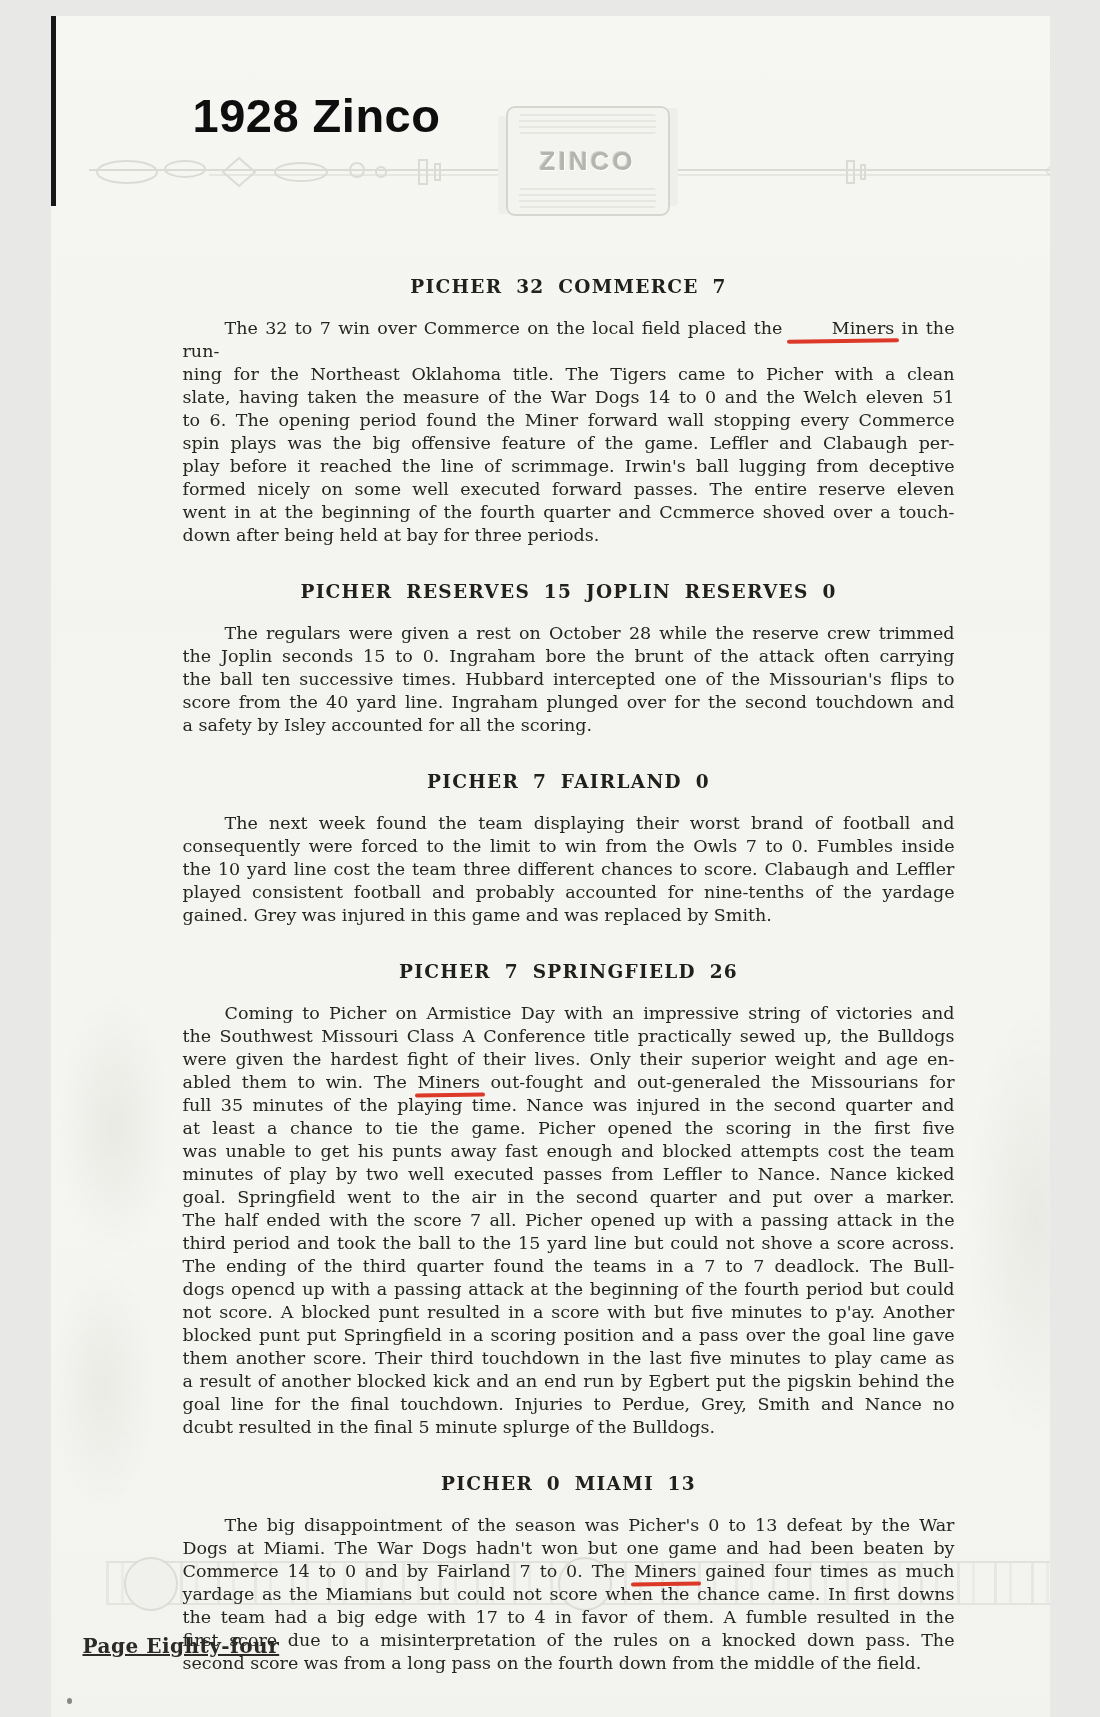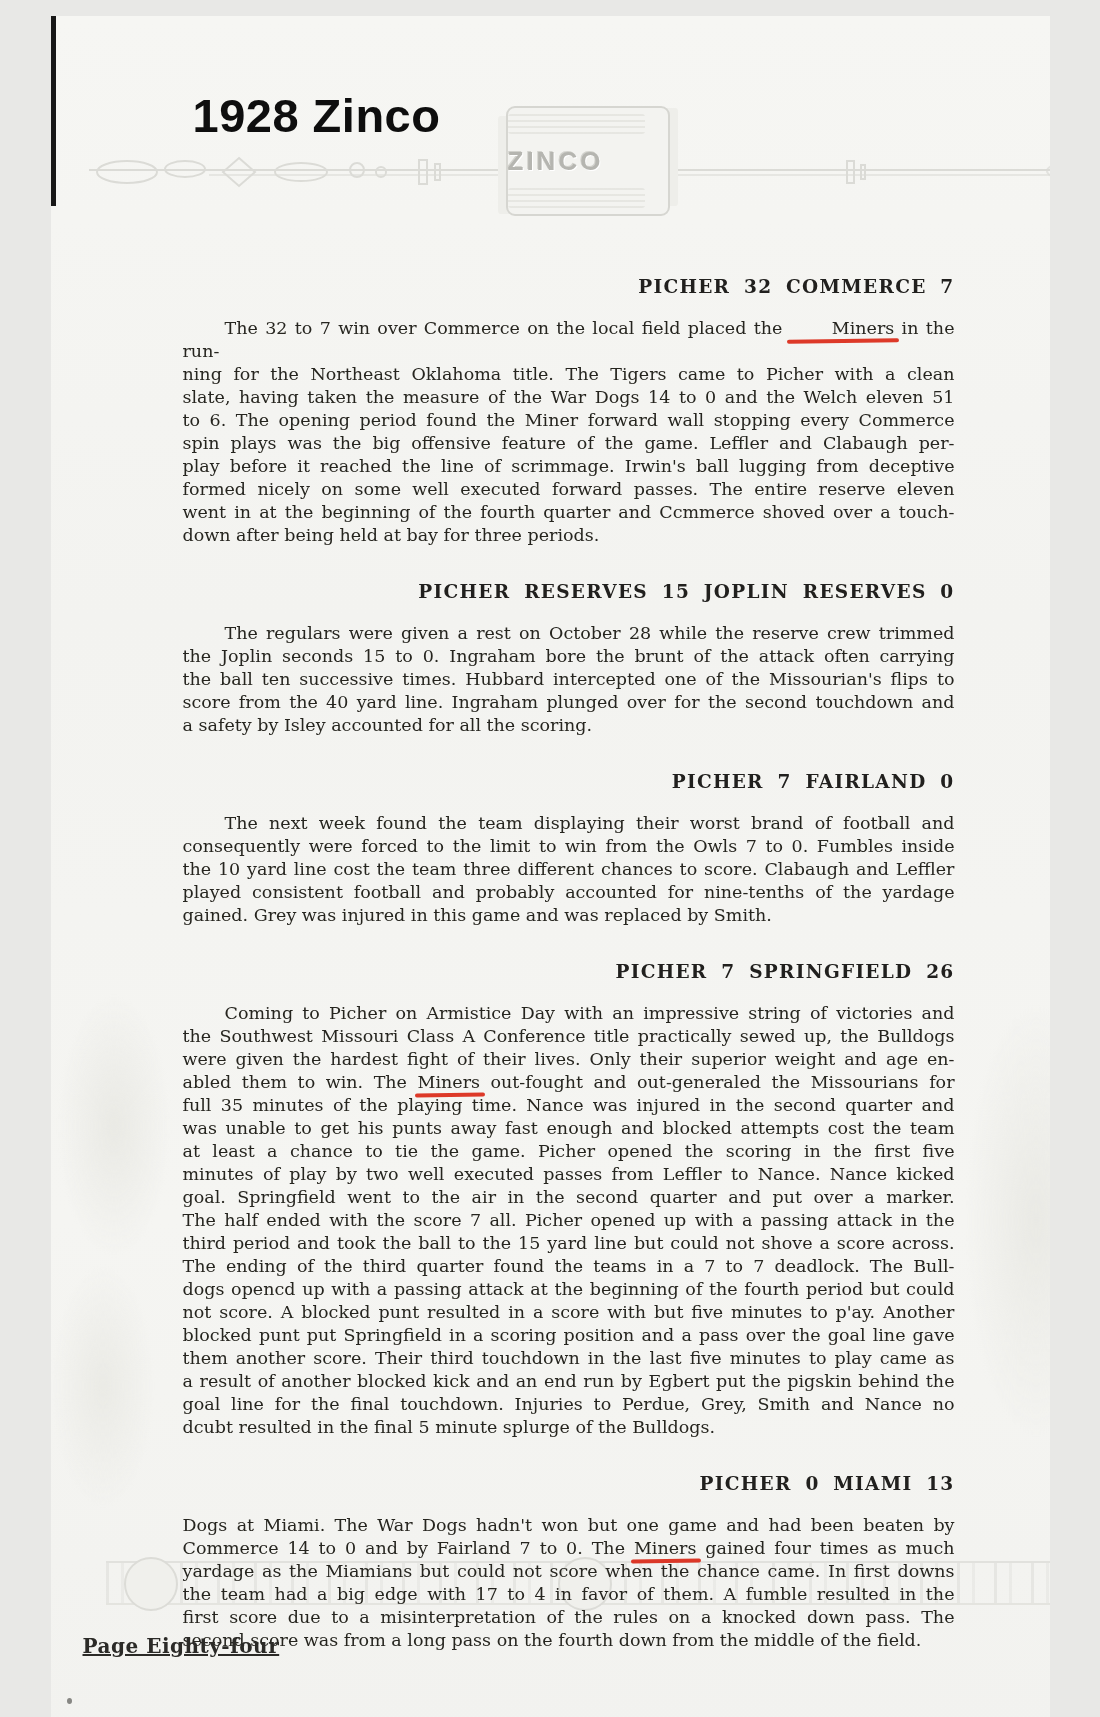--- a/index.html
+++ b/index.html
@@ -19,41 +19,41 @@
   .g2{left:2px;top:1250px;width:100px;height:240px;background:radial-gradient(closest-side,#eaeae5,rgba(234,234,229,0));}
   .g3{left:915px;top:990px;width:140px;height:430px;background:radial-gradient(closest-side,#e9e9e4,rgba(233,233,228,0));}
   .g4{left:930px;top:320px;width:110px;height:130px;background:radial-gradient(closest-side,#ececе7,rgba(236,236,231,0));}
 
   
   .banner-svg{position:absolute;left:38px;top:126px;z-index:1;}
   .emblem{
     position:absolute;left:455px;top:90px;width:160px;height:106px;z-index:2;
     background:#f3f3f0;border:2px solid #d6d6d1;border-radius:9px;
     box-shadow:-14px 4px 0 -6px #eeeeea, 14px -4px 0 -6px #eeeeea;
-    display:flex;flex-direction:column;justify-content:space-between;
+    display:flex;flex-direction:column;justify-content:space-between;align-items:center;
   }
   .emblem .ridge{width:86%;height:20px;margin-top:6px;
     background:repeating-linear-gradient(180deg,#e3e3de 0 2px,transparent 2px 6px);opacity:.8;border-radius:3px;}
   .emblem .ridge.bottom{margin:0 0 6px 0;}
   .emblem .emblem-text{
     font-family:"Liberation Sans",sans-serif;font-weight:700;font-size:26px;letter-spacing:3px;
     color:#b5b5b0;text-shadow:1px 1px 0 #ffffff,-1px -1px 0 #d2d2cd;
   }
 
   
   .page-title{
     position:absolute;left:142px;top:72px;z-index:3;
     font-family:"Liberation Sans",sans-serif;font-weight:700;font-size:47px;
     letter-spacing:.5px;color:#0e0e0e;
   }
 
   
   .content{position:absolute;left:132px;top:260px;width:772px;z-index:2;}
   .heading{
-    margin:34px 0 19px 0;line-height:22px;text-align:right;
+    margin:34px 0 19px 0;line-height:22px;text-align:center;
     font-size:18.5px;font-weight:700;letter-spacing:1.3px;word-spacing:6px;color:#21201e;
   }
   section:first-child .heading{margin-top:0;}
   .para{font-size:17.5px;line-height:23px;}
   .line{text-align:justify;text-align-last:justify;white-space:normal;color:#26251f;}
   .line.first{text-indent:42px;}
   .line.last{text-align-last:left;}
 
   
   .red-ul{position:relative;display:inline-block;}
@@ -155,39 +155,40 @@
         </div>
       </section>
       <section>
         <h2 class="heading">PICHER 7 SPRINGFIELD 26</h2>
         <div class="para">
           <div class="line first">Coming to Picher on Armistice Day with an impressive string of victories and</div>
           <div class="line">the Southwest Missouri Class A Conference title practically sewed up, the Bulldogs</div>
           <div class="line">were given the hardest fight of their lives.  Only their superior weight and age en-</div>
           <div class="line">abled them to win.  The <span class="red-ul">Miners</span> out-fought and out-generaled the Missourians for</div>
           <div class="line">full 35 minutes of the playing time.  Nance was injured in the second quarter and</div>
+          <div class="line">at least a chance to tie the game.  Picher opened the scoring in the first five</div>
           <div class="line">was unable to get his punts away fast enough and blocked attempts cost the team</div>
-          <div class="line">at least a chance to tie the game.  Picher opened the scoring in the first five</div>
           <div class="line">minutes of play by two well executed passes from Leffler to Nance.  Nance kicked</div>
           <div class="line">goal.  Springfield went to the air in the second quarter and put over a marker.</div>
           <div class="line">The half ended with the score 7 all.  Picher opened up with a passing attack in the</div>
           <div class="line">third period and took the ball to the 15 yard line but could not shove a score across.</div>
           <div class="line">The ending of the third quarter found the teams in a 7 to 7 deadlock.  The Bull-</div>
           <div class="line">dogs opencd up with a passing attack at the beginning of the fourth period but could</div>
           <div class="line">not score.  A blocked punt resulted in a score with but five minutes to p'ay.  Another</div>
           <div class="line">blocked punt put Springfield in a scoring position and a pass over the goal line gave</div>
           <div class="line">them another score.  Their third touchdown in the last five minutes to play came as</div>
           <div class="line">a result of another blocked kick and an end run by Egbert put the pigskin behind the</div>
           <div class="line">goal line for the final touchdown.  Injuries to Perdue, Grey, Smith and Nance no</div>
           <div class="line last">dcubt resulted in the final 5 minute splurge of the Bulldogs.</div>
         </div>
       </section>
       <section>
         <h2 class="heading">PICHER 0 MIAMI 13</h2>
         <div class="para">
+          <div class="line first">The big disappointment of the season was Picher's 0 to 13 defeat by the War</div>
           <div class="line">Dogs at Miami. The War Dogs hadn't won but one game and had been beaten by</div>
           <div class="line">Commerce 14 to 0 and by Fairland 7 to 0.  The <span class="red-ul">Miners</span> gained four times as much</div>
           <div class="line">yardage as the Miamians but could not score when the chance came.  In first downs</div>
           <div class="line">the team had a big edge with 17 to 4 in favor of them.  A fumble resulted in the</div>
           <div class="line">first score due to a misinterpretation of the rules on a knocked down pass.  The</div>
           <div class="line last">second score was from a long pass on the fourth down from the middle of the field.</div>
         </div>
       </section>
     </div>
 

